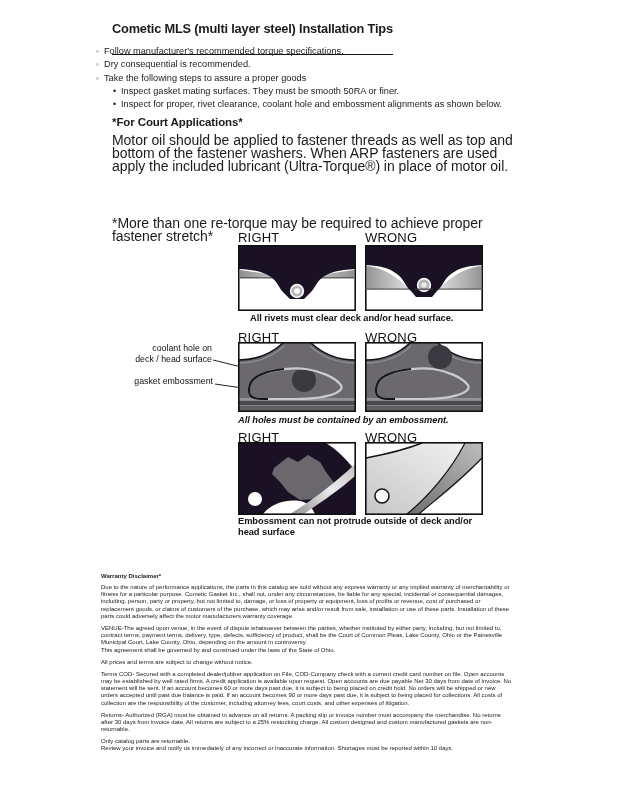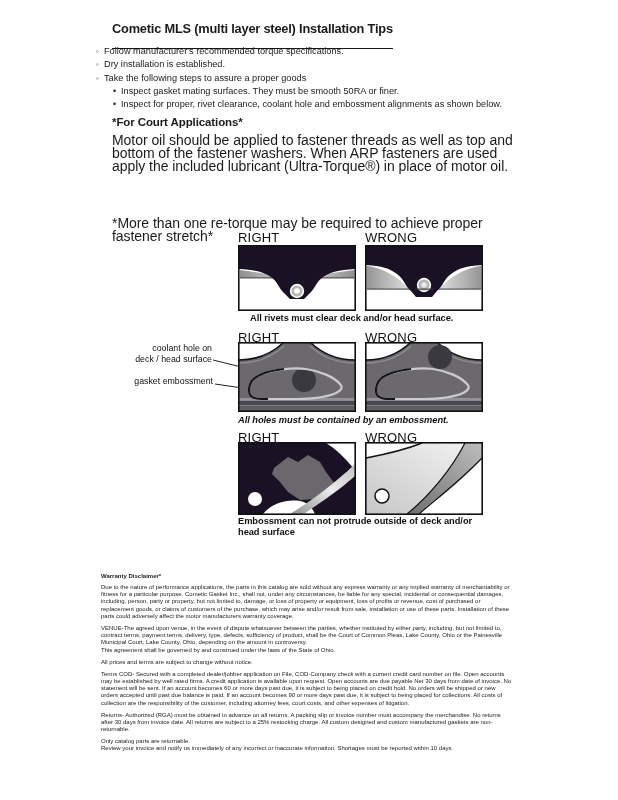--- a/index.html
+++ b/index.html
@@ -1,20 +1,20 @@
 <!DOCTYPE html>
 <html><head>
 <meta charset="utf-8">
 <style>
   html,body{margin:0;padding:0;background:#ffffff;}
   #page{position:relative;width:618px;height:800px;background:#ffffff;overflow:hidden;
         font-family:"Liberation Sans","DejaVu Sans",sans-serif;color:#1b1b1b;}
   .abs{position:absolute;}
   .title{left:112px;top:21px;font-size:12.8px;font-weight:bold;letter-spacing:-0.2px;
-         border-bottom:1.6px solid #161616;padding-bottom:12px;}
+         border-bottom:1.6px solid #161616;padding-bottom:18px;}
   .bullets{left:96px;top:45px;font-size:9.2px;line-height:13.3px;}
   .b-row{display:flex;align-items:flex-start;}
   .b-marker{width:8px;flex:0 0 8px;font-size:8px;line-height:13.3px;}
   .b-sub{margin-left:17px;}
   .b-sub .b-marker{font-size:9px;}
   .diesel-head{left:112px;top:116px;font-size:11.5px;font-weight:bold;letter-spacing:-0.1px;}
   .body-p{left:112px;font-size:14px;line-height:13px;width:404px;letter-spacing:-0.05px;}
   .p1{top:134px;} .p2{top:169px;} .pnote{top:217px;}
   .dlab{width:118px;text-align:left;font-size:13px;letter-spacing:0.2px;color:#111;}
   .cap{font-size:9.3px;font-weight:bold;letter-spacing:-0.05px;color:#111;}
@@ -33,21 +33,21 @@
 
   <div class="abs title">Cometic MLS (multi layer steel) Installation Tips</div>
 
   <div class="abs bullets">
     <div class="b-row">
         <span class="b-marker">◦</span>
         <span>Follow manufacturer's recommended torque specifications.</span>
       </div>
     <div class="b-row">
         <span class="b-marker">◦</span>
-        <span>Dry installation is established.</span>
+        <span>Dry consequential is recommended.</span>
       </div>
     <div class="b-row">
         <span class="b-marker">◦</span>
         <span>Take the following steps to assure a proper goods</span>
       </div>
     <div class="b-row b-sub">
         <span class="b-marker">•</span>
         <span>Inspect gasket mating surfaces.  They must be smooth 50RA or finer.</span>
       </div>
     <div class="b-row b-sub">

